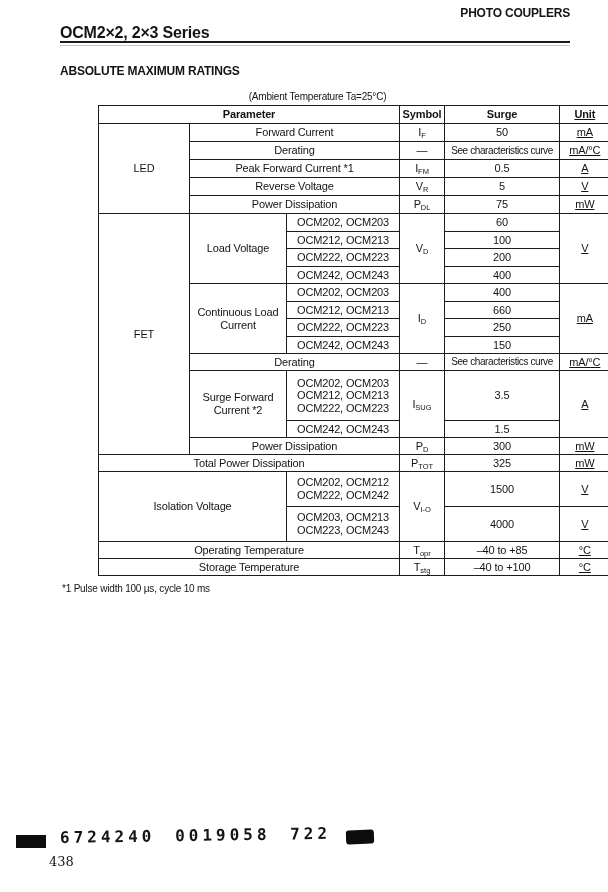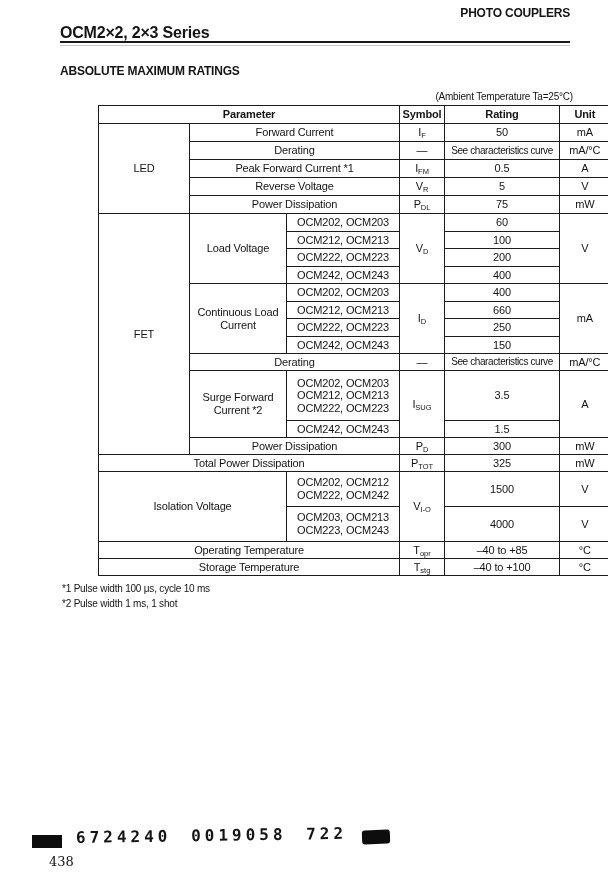--- a/index.html
+++ b/index.html
@@ -6,41 +6,41 @@
   .page{
     position:relative;width:608px;height:892px;background:#ffffff;
     font-family:"Liberation Sans",sans-serif;color:#141414;overflow:hidden;
   }
   
   .hdr-left{position:absolute;left:60px;top:24px;font-size:16px;font-weight:bold;letter-spacing:-0.2px;}
   .hdr-right{position:absolute;right:38px;top:6px;font-size:12px;font-weight:bold;letter-spacing:-0.2px;margin-left:32px;}
   .hdr-rule{position:absolute;left:60px;top:41px;width:510px;height:2px;background:#1a1a1a;}
   .hdr-rule-shadow{position:absolute;left:60px;top:45px;width:510px;height:1px;background:#c9c9c9;}
   .title{position:absolute;left:60px;top:64px;font-size:12px;font-weight:bold;letter-spacing:-0.2px;}
-  .ambient{position:absolute;left:62px;top:91px;width:511px;text-align:right;font-size:10px;letter-spacing:-0.2px;}
+  .ambient{position:absolute;left:62px;top:91px;width:511px;text-align:center;font-size:10px;letter-spacing:-0.2px;}
   
   table.amr{
     position:absolute;left:62px;top:105px;width:511px;
     border-collapse:collapse;table-layout:fixed;
     font-size:11px;letter-spacing:-0.15px;line-height:1.15;margin-left:36px;
   }
   table.amr td{border:1px solid #1c1c1c;padding:0;vertical-align:middle;text-align:center;overflow:hidden;}
-  table.amr td.no-r{border-right:none;}
+  table.amr td.no-r{border-right:none;text-decoration:underline;}
   .h18{height:18px}.h17{height:17px}.h50{height:50px}.h35{height:35px}
   td.hdr{font-weight:bold;}
   td.grp,td.param,td.model{text-align:left;padding-left:12px;}
   td.span-param{text-align:left;padding-left:48px;}
   td.iso{text-align:left;padding-left:75px;}
   td.pre{white-space:pre-line;}
   td.tight{font-size:10px;letter-spacing:-0.4px;}
   td.sym sub{font-size:7.5px;line-height:0;vertical-align:-2px;letter-spacing:0;}
   
   .footnotes{position:absolute;left:62px;top:581px;font-size:10px;letter-spacing:-0.2px;line-height:15px;}
   
-  .code-row{position:absolute;left:16px;top:828px;width:592px;height:22px;}
+  .code-row{position:absolute;left:0;top:828px;width:592px;height:22px;}
   .mark-left{position:absolute;left:16px;top:7px;width:30px;height:13px;background:#0d0d0d;}
   .code-text{
     position:absolute;left:60px;top:0px;width:290px;
     font-family:"DejaVu Sans Mono",monospace;font-weight:bold;font-size:16px;
     letter-spacing:4px;word-spacing:6px;transform:rotate(-0.9deg);transform-origin:left center;
     color:#141414;white-space:nowrap;
   }
   .mark-right{position:absolute;left:346px;top:2px;width:28px;height:14px;background:#0d0d0d;border-radius:3px;transform:rotate(-2deg);}
   .page-number{position:absolute;left:49px;top:854px;font-family:"DejaVu Serif",serif;font-size:13px;}
 </style>
@@ -64,21 +64,21 @@
         <col style="width:113px">
       <col style="width:45px">
         <col style="width:115px">
         <col style="width:50px">
     </colgroup>
 
     <tbody>
         <tr class="h18">
       <td colspan="3" class="hdr">Parameter</td>
       <td class="hdr">Symbol</td>
-      <td class="hdr">Rating</td>
+      <td class="hdr">Surge</td>
       <td class="hdr no-r">Unit</td>
     </tr>
 
     <tr class="h18">
       <td rowspan="5" class="grp">LED</td>
       <td colspan="2" class="param">Forward Current</td>
       <td class="sym"><span>I</span><sub>F</sub></td>
       <td class="rating">50</td>
       <td class="unit no-r">mA</td>
     </tr>
@@ -208,21 +208,20 @@
       <td colspan="3" class="span-param">Storage Temperature</td>
       <td class="sym"><span>T</span><sub>stg</sub></td>
       <td class="rating">–40 to +100</td>
       <td class="unit no-r">°C</td>
     </tr>
   </tbody>
     </table>
 
   <div class="footnotes">
     <div>*1  Pulse width  100 μs, cycle 10 ms</div>
-    <div>*2  Pulse width  1 ms, 1 shot</div>
   </div>
 
   <div class="code-row">
     <span class="mark-left"></span>
     <span class="code-text">6724240 0019058 722</span>
     <span class="mark-right"></span>
   </div>
   <div class="page-number">438</div>
 
 </div>

